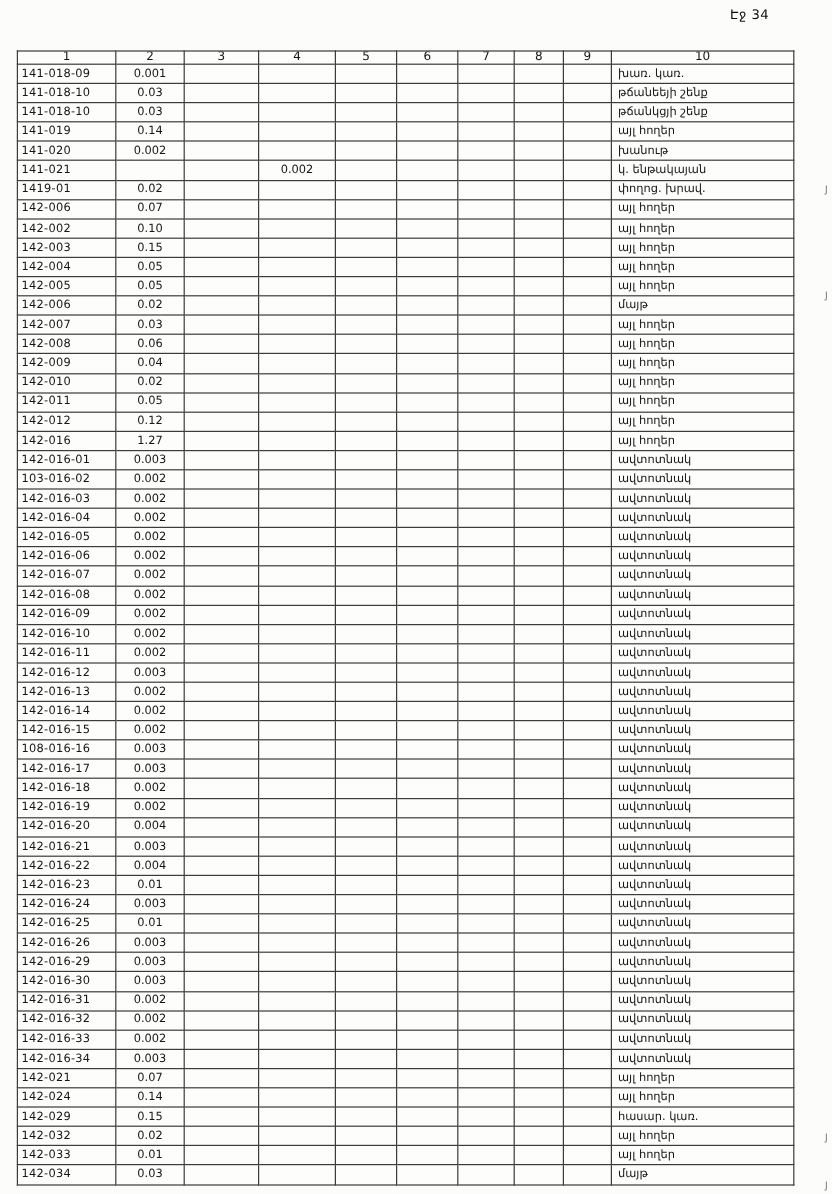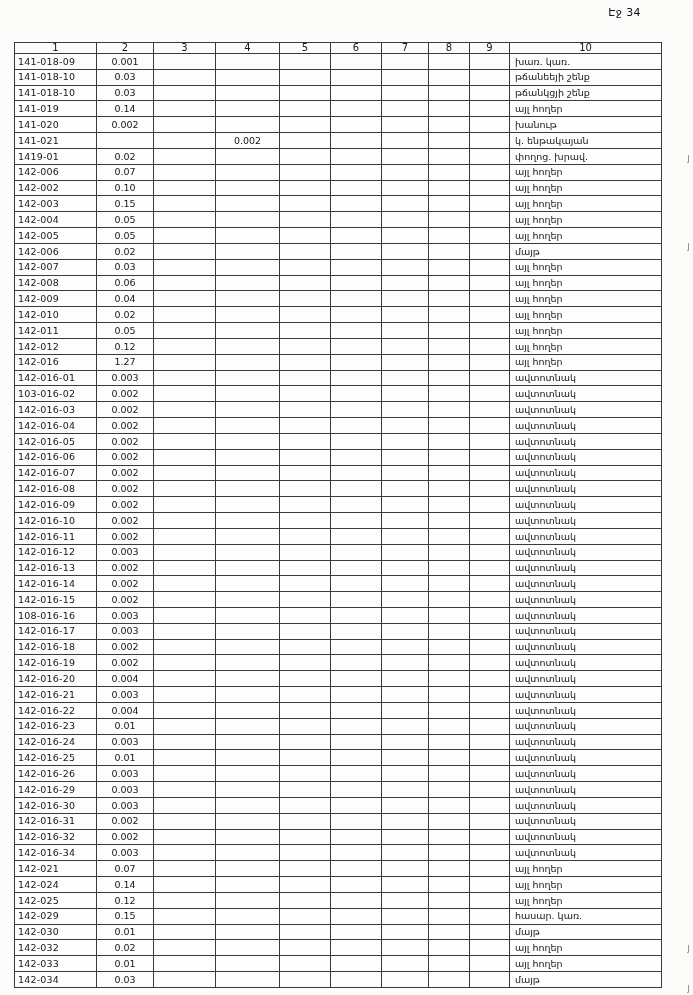--- a/index.html
+++ b/index.html
@@ -664,20 +664,32 @@
         <td class="val"></td>
         <td class="val"></td>
         <td class="val"></td>
         <td class="val"></td>
         <td class="val"></td>
         <td class="val"></td>
         <td class="val"></td>
         <td class="desc">ավտոտնակ</td>
       </tr>
       <tr>
+        <td class="code">142-016-33</td>
+        <td class="val">0.002</td>
+        <td class="val"></td>
+        <td class="val"></td>
+        <td class="val"></td>
+        <td class="val"></td>
+        <td class="val"></td>
+        <td class="val"></td>
+        <td class="val"></td>
+        <td class="desc">ավտոտնակ</td>
+      </tr>
+      <tr>
         <td class="code">142-016-34</td>
         <td class="val">0.003</td>
         <td class="val"></td>
         <td class="val"></td>
         <td class="val"></td>
         <td class="val"></td>
         <td class="val"></td>
         <td class="val"></td>
         <td class="val"></td>
         <td class="desc">ավտոտնակ</td>
@@ -700,54 +712,30 @@
         <td class="val"></td>
         <td class="val"></td>
         <td class="val"></td>
         <td class="val"></td>
         <td class="val"></td>
         <td class="val"></td>
         <td class="val"></td>
         <td class="desc">այլ հողեր</td>
       </tr>
       <tr>
-        <td class="code">142-025</td>
-        <td class="val">0.12</td>
-        <td class="val"></td>
-        <td class="val"></td>
-        <td class="val"></td>
-        <td class="val"></td>
-        <td class="val"></td>
-        <td class="val"></td>
-        <td class="val"></td>
-        <td class="desc">այլ հողեր</td>
-      </tr>
-      <tr>
         <td class="code">142-029</td>
         <td class="val">0.15</td>
         <td class="val"></td>
         <td class="val"></td>
         <td class="val"></td>
         <td class="val"></td>
         <td class="val"></td>
         <td class="val"></td>
         <td class="val"></td>
         <td class="desc">հասար. կառ.</td>
-      </tr>
-      <tr>
-        <td class="code">142-030</td>
-        <td class="val">0.01</td>
-        <td class="val"></td>
-        <td class="val"></td>
-        <td class="val"></td>
-        <td class="val"></td>
-        <td class="val"></td>
-        <td class="val"></td>
-        <td class="val"></td>
-        <td class="desc">մայթ</td>
       </tr>
       <tr>
         <td class="code">142-032</td>
         <td class="val">0.02</td>
         <td class="val"></td>
         <td class="val"></td>
         <td class="val"></td>
         <td class="val"></td>
         <td class="val"></td>
         <td class="val"></td>

